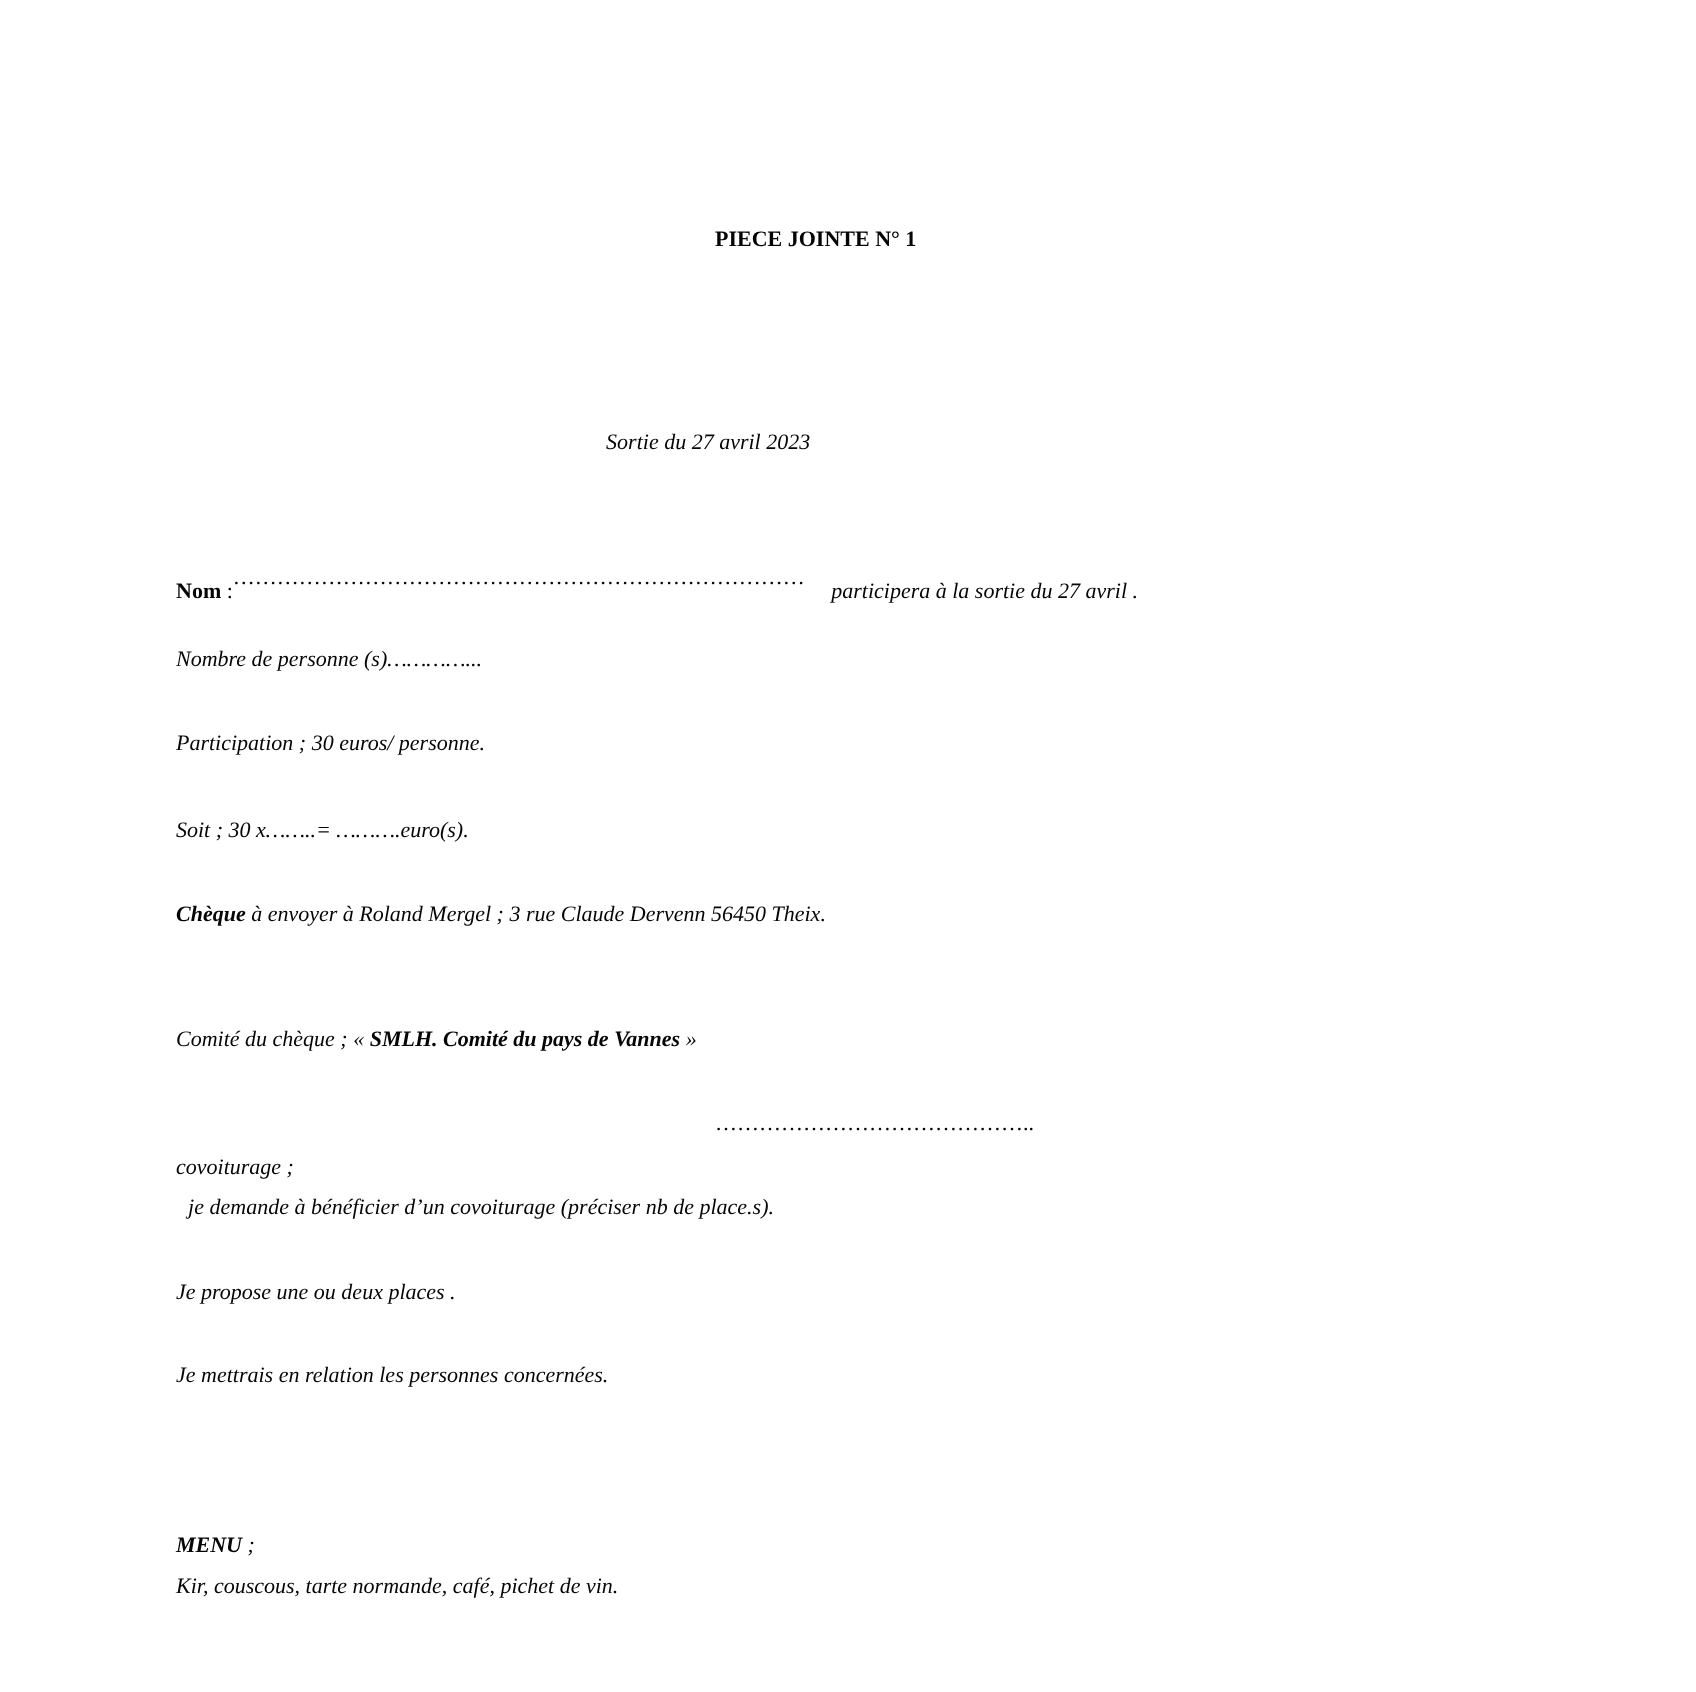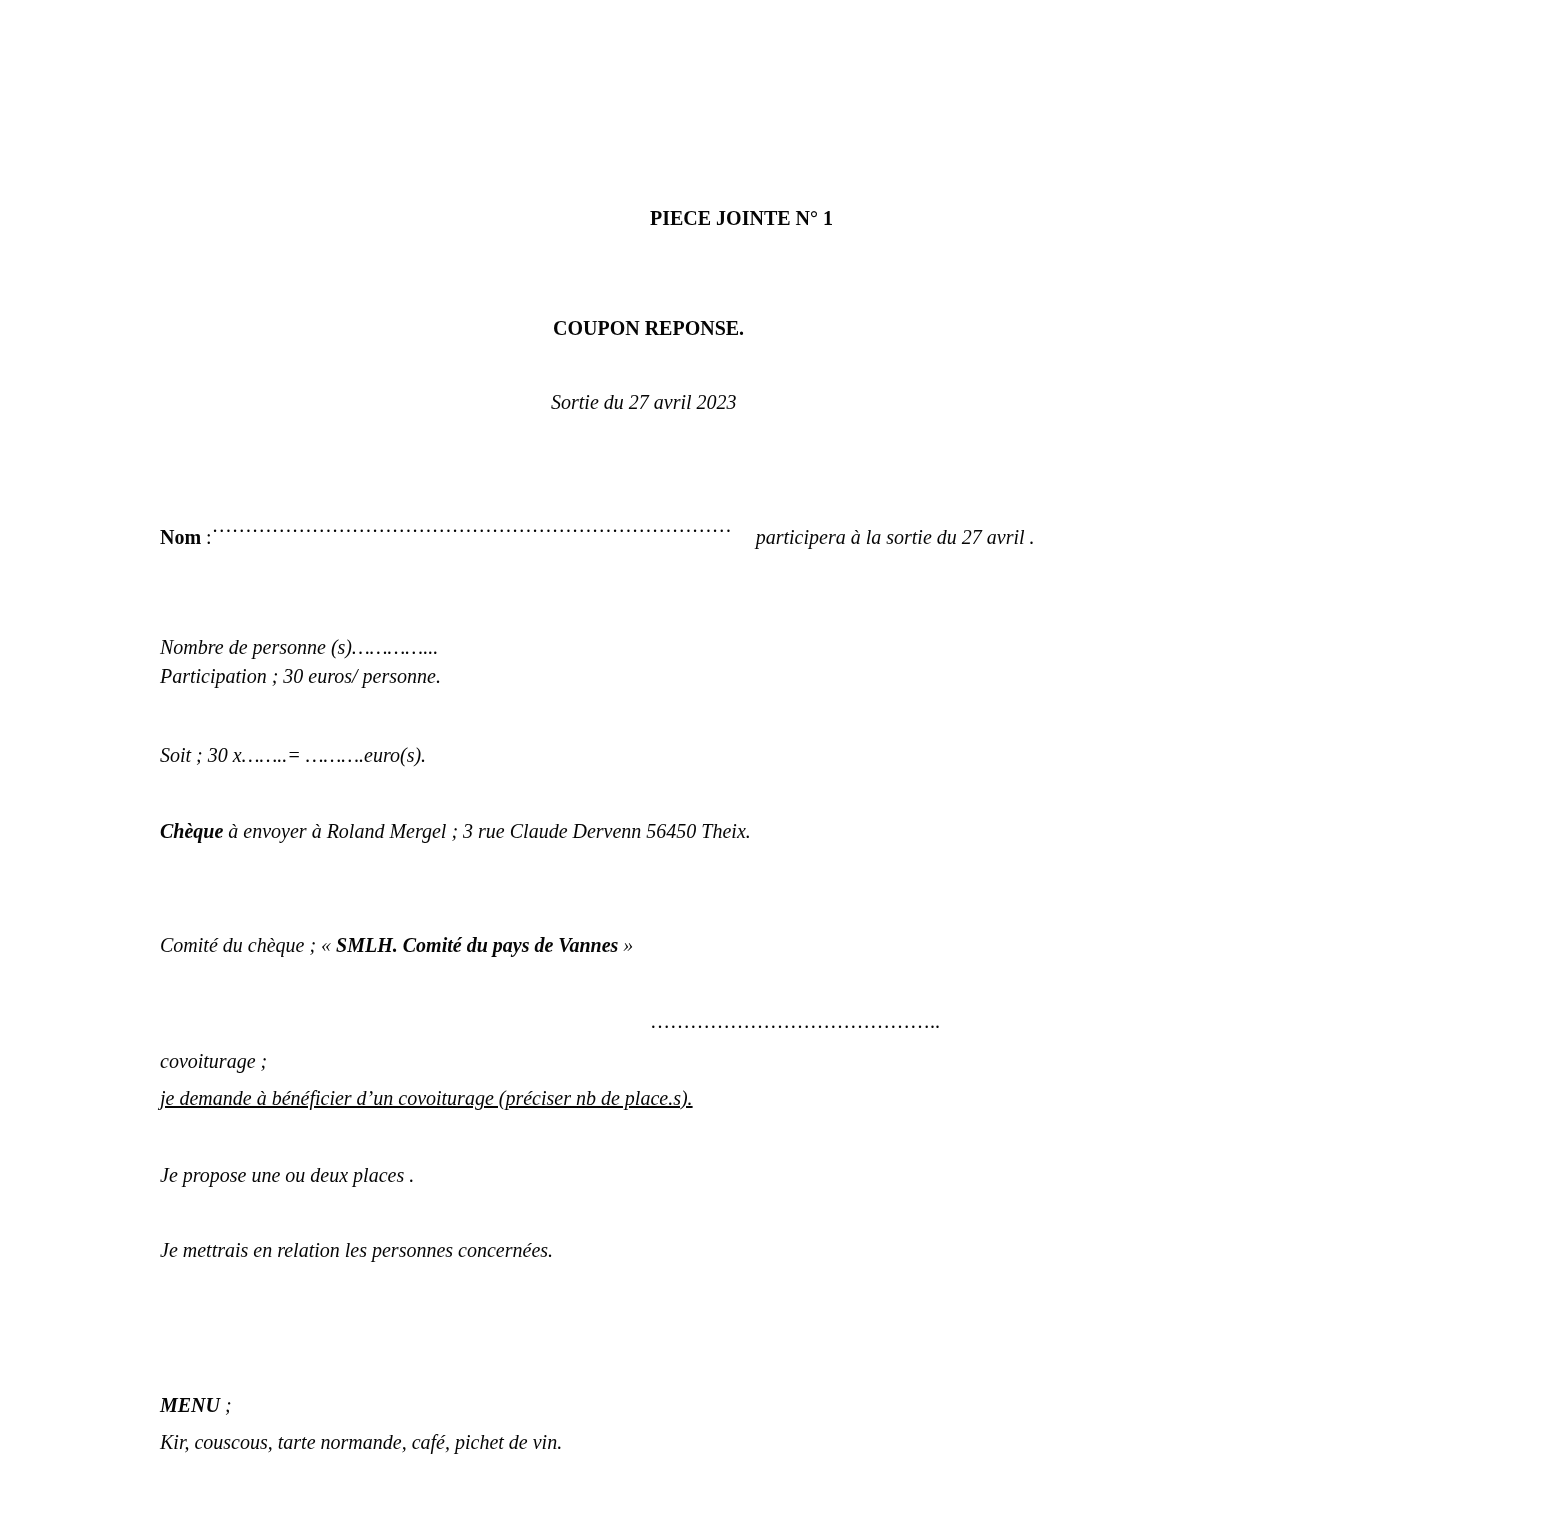--- a/index.html
+++ b/index.html
@@ -35,48 +35,47 @@
   }
   .suffix-gap { margin-left: 24px; }
 </style>
 </head>
 <body>
 
 <div class="page">
 
   <div class="line b" style="left:650px; top:199px;">PIECE JOINTE N° 1</div>
 
-  <div class="line b" style="left:553px; top:309px;">COUPON REPONSE.</div>
 
   <div class="line i" style="left:551px; top:383px;">Sortie du 27 avril 2023</div>
 
   <div class="line" style="left:160px; top:506px;">
     <span class="b">Nom</span><span> :</span><span class="dots-long">……………………………………………………………………</span><span class="i suffix-gap">participera à la sortie du 27 avril .</span>
   </div>
 
-  <div class="line i" style="left:160px; top:580px;margin-top:48px;">Nombre de personne (s)…………...</div>
+  <div class="line i" style="left:160px; top:580px;">Nombre de personne (s)…………...</div>
 
   <div class="line i" style="left:160px; top:657px;">Participation ; 30 euros/ personne.</div>
 
   <div class="line i" style="left:160px; top:736px;">Soit ; 30 x……..= ……….euro(s).</div>
 
   <div class="line" style="left:160px; top:812px;">
     <span class="bi">Chèque</span><span class="i"> à envoyer à Roland Mergel ; 3 rue Claude Dervenn  56450 Theix.</span>
   </div>
 
 
   <div class="line" style="left:160px; top:926px;">
     <span class="i">Comité du chèque ;  «  </span><span class="bi">SMLH. Comité du pays de Vannes</span><span class="i"> »</span>
   </div>
 
   <div class="line" style="left:650px; top:1002px;">……………………………………..</div>
 
   <div class="line i" style="left:160px; top:1042px;">covoiturage ;</div>
 
-  <div class="line i" style="left:160px; top:1079px;text-decoration:underline;">je demande à bénéficier d’un covoiturage (préciser nb de place.s).</div>
+  <div class="line i" style="left:171px; top:1079px;">je demande à bénéficier d’un covoiturage (préciser nb de place.s).</div>
 
   <div class="line i" style="left:160px; top:1156px;">Je propose une ou deux places .</div>
 
   <div class="line i" style="left:160px; top:1231px;">Je mettrais en relation les personnes concernées.</div>
 
   <div class="line" style="left:160px; top:1386px;">
     <span class="bi">MENU</span><span class="i"> ;</span>
   </div>
 
   <div class="line i" style="left:160px; top:1423px;text-align:center;">Kir, couscous, tarte normande, café, pichet de vin.</div>

